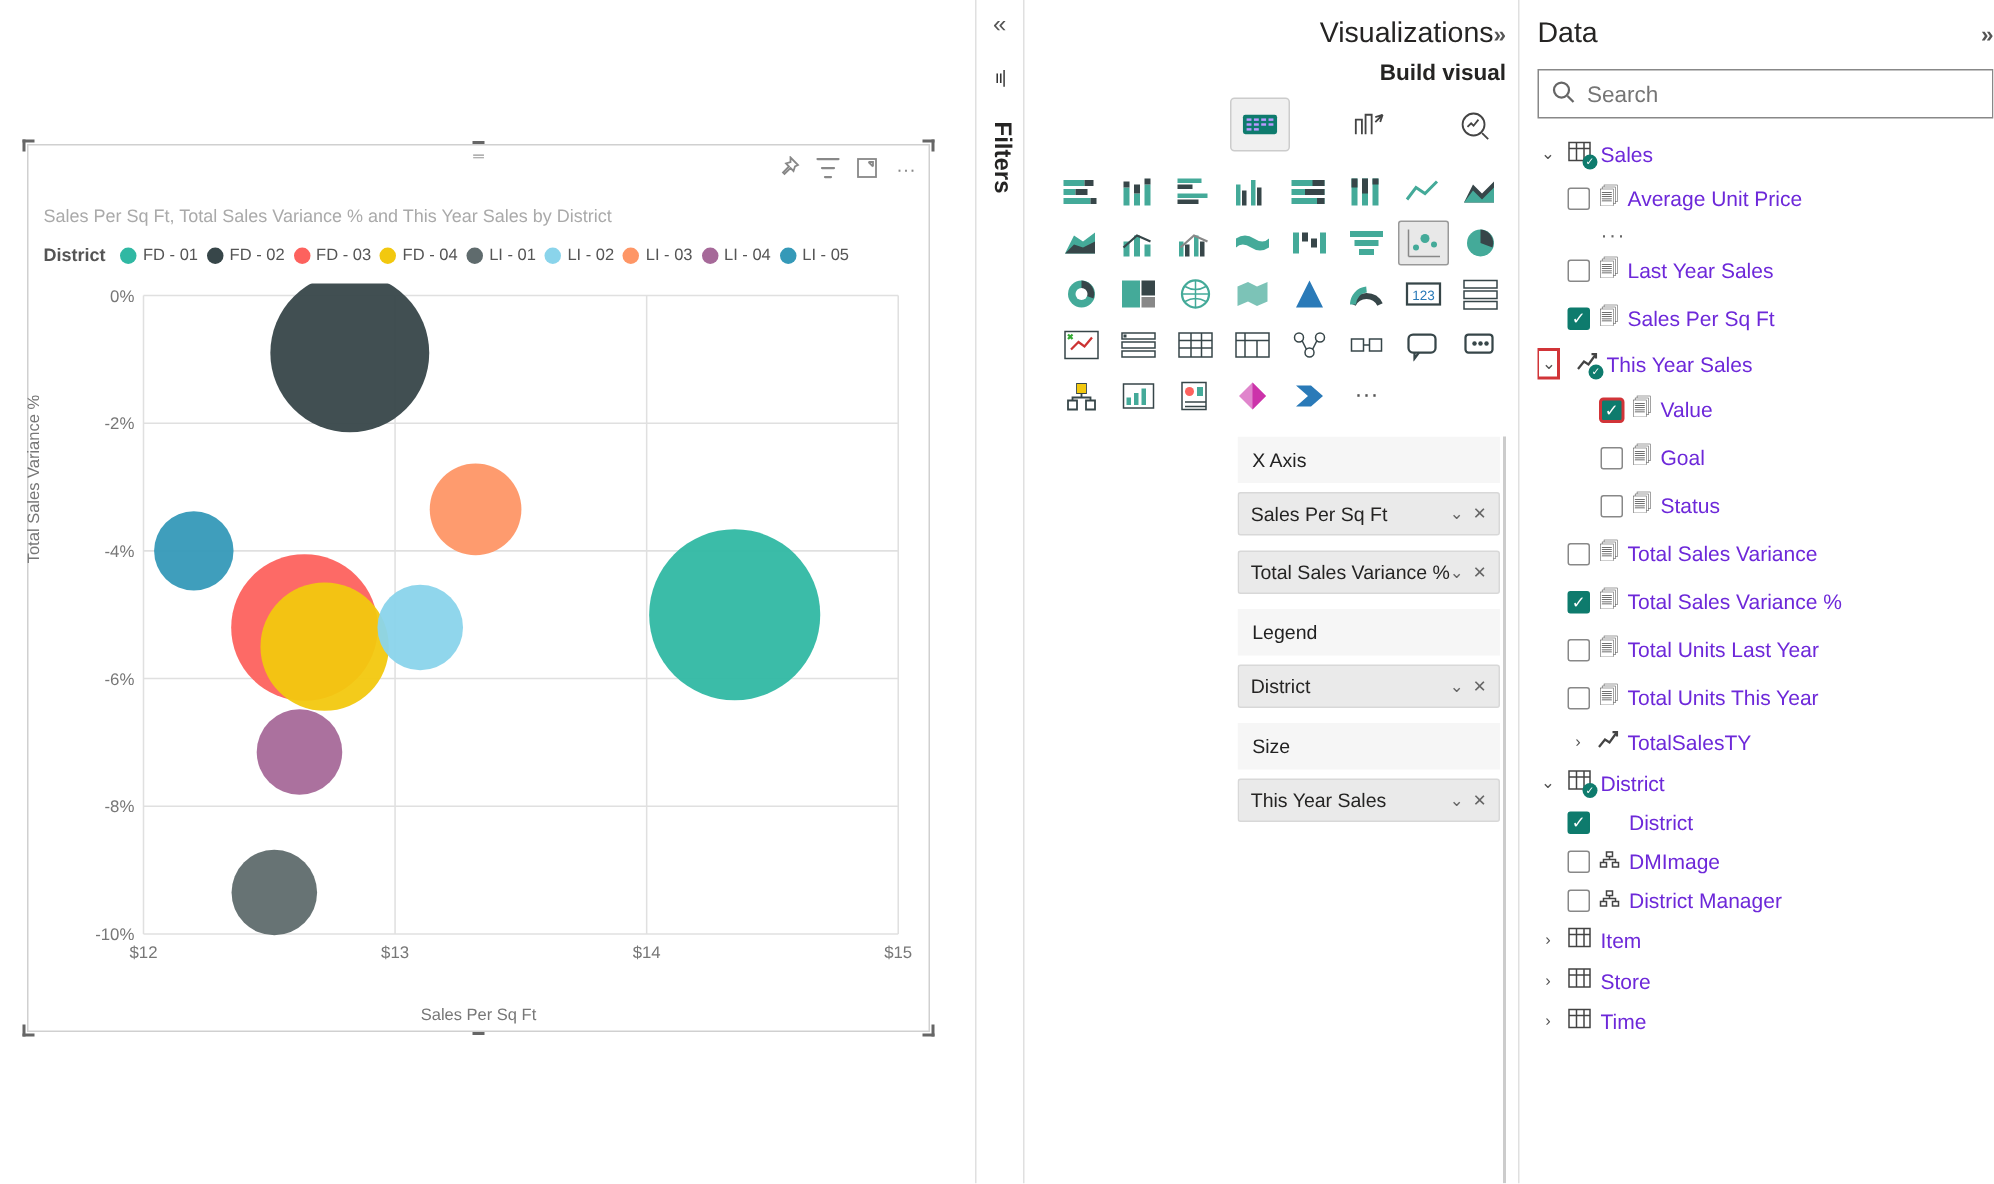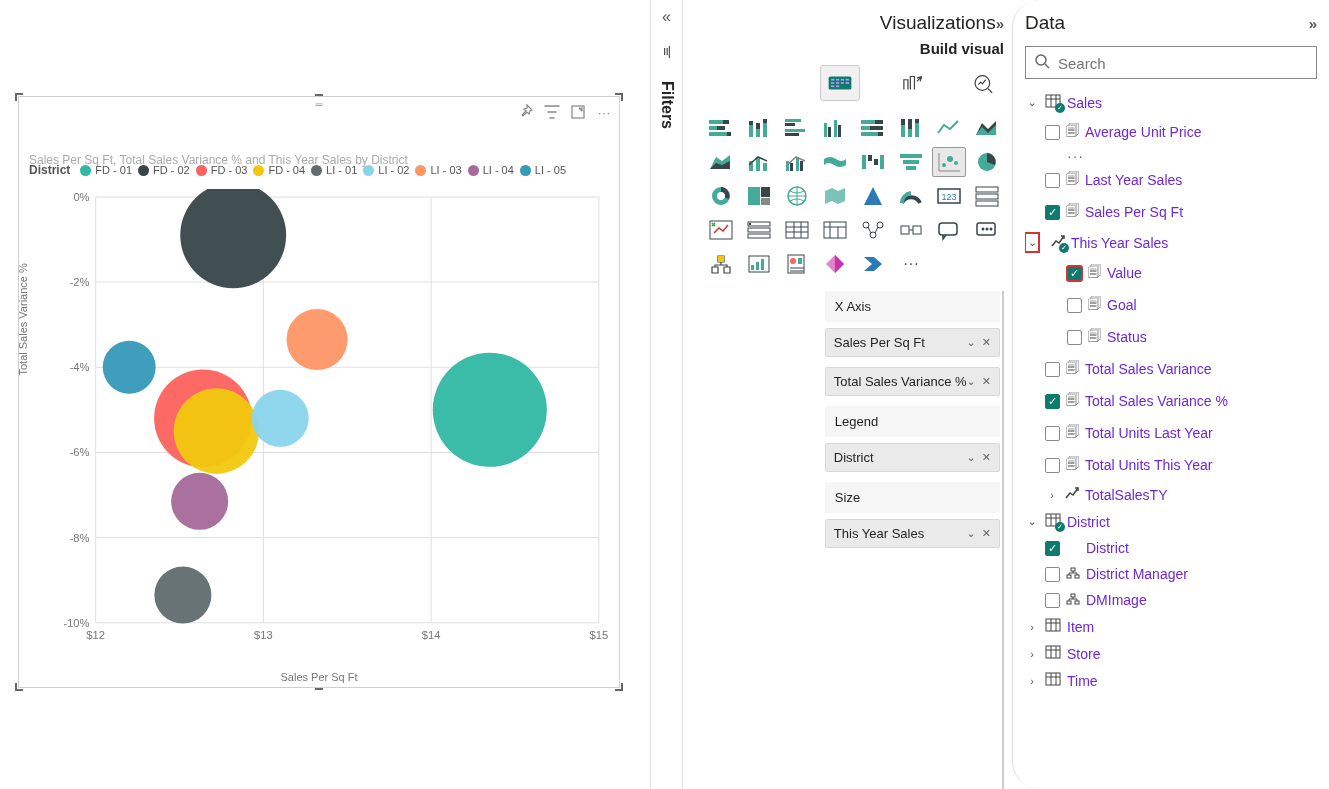--- a/index.html
+++ b/index.html
@@ -12,21 +12,21 @@
   .corner-tl { top: -4px; left: -4px; border-right: none; border-bottom: none; }
   .corner-tr { top: -4px; right: -4px; border-left: none; border-bottom: none; }
   .corner-bl { bottom: -4px; left: -4px; border-right: none; border-top: none; }
   .corner-br { bottom: -4px; right: -4px; border-left: none; border-top: none; }
   .mid-top, .mid-bottom, .mid-left, .mid-right { position: absolute; background: #666; }
   .mid-top, .mid-bottom { width: 8px; height: 2px; left: 50%; margin-left: -4px; }
   .mid-top { top: -3px; } .mid-bottom { bottom: -3px; }
   .drag-handle { position: absolute; top: 2px; left: 50%; width: 18px; height: 8px; margin-left: -9px; color: #999; font-size: 10px; text-align: center; cursor: grab; }
   .visual-header { position: absolute; top: 6px; right: 6px; display: flex; gap: 8px; }
   .visual-header-icon { width: 18px; height: 18px; color: #888; cursor: pointer; display: flex; align-items: center; justify-content: center; font-size: 13px; }
-  .chart-title { position: absolute; top: 56px; left: 10px; font-size: 12px; color: #aaa; }
+  .chart-title { position: absolute; top: 40px; left: 10px; font-size: 12px; color: #aaa; }
   .legend-row { position: absolute; top: 66px; left: 10px; right: 10px; display: flex; align-items: center; gap: 6px; font-size: 12px; }
   .legend-title { font-weight: 600; color: #555; margin-right: 4px; }
   .legend-item { display: flex; align-items: center; gap: 4px; }
   .legend-swatch { width: 11px; height: 11px; border-radius: 50%; }
   .legend-label { color: #555; font-size: 11px; }
   .plot-area { position: absolute; left: 40px; top: 92px; right: 10px; bottom: 36px; }
   .y-axis-title { position: absolute; left: 4px; top: 50%; transform: rotate(-90deg) translateX(20%); transform-origin: left center; font-size: 11px; color: #777; white-space: nowrap; }
   .x-axis-title { position: absolute; bottom: 4px; left: 50%; transform: translateX(-50%); font-size: 11px; color: #777; }
   .plot-svg { width: 100%; height: 100%; }
   .grid-line { stroke: #e0e0e0; stroke-width: 1; }
@@ -55,21 +55,21 @@
   .wells { border-right: 2px solid #ccc; padding-right: 2px; overflow-y: auto; flex: 1; }
   .well-section { margin-bottom: 10px; }
   .well-header { background: #f6f6f6; padding: 8px 10px; font-size: 13px; font-weight: 400; color: #222; }
   .well-field { background: #eaeaea; border: 1px solid #d8d8d8; border-radius: 2px; padding: 6px 8px; margin-top: 6px; display: flex; align-items: center; justify-content: space-between; font-size: 13px; }
   .well-field.empty { background: #fff; color: #555; border: 1px dashed #ddd; }
   .well-field-name { flex: 1; }
   .well-controls { display: flex; gap: 6px; color: #666; }
   .well-chevron, .well-close { cursor: pointer; font-size: 11px; }
   
   
-  .data-pane { flex: 1; border-left: 1px solid #e0e0e0; display: flex; flex-direction: column; padding: 12px 12px 0 12px; min-width: 0; border-radius: 28px; }
+  .data-pane { flex: 1; border-left: 1px solid #e0e0e0; display: flex; flex-direction: column; padding: 12px 0 0 12px; min-width: 0; }
   .search-box { border: 1px solid #888; padding: 6px 8px; display: flex; align-items: flex-end; gap: 8px; margin: 6px 0 10px 0; }
   .search-input { border: none; outline: none; font-size: 15px; flex: 1; color: #666; }
   .tree { font-size: 14px; overflow-y: auto; flex: 1; }
   .tree-node { display: flex; align-items: center; gap: 6px; padding: 5px 0; }
   .tree-indent-0 { padding-left: 0; }
   .tree-indent-1 { padding-left: 20px; }
   .tree-indent-2 { padding-left: 42px; }
   .tree-toggle { width: 14px; font-size: 11px; color: #555; cursor: pointer; text-align: center; }
   .tree-checkbox { width: 15px; height: 15px; border: 1px solid #888; border-radius: 2px; cursor: pointer; display: flex; align-items: center; justify-content: center; }
   .tree-checkbox.checked { background: #0e7b6d; border-color: #0e7b6d; color: #fff; font-size: 11px; }
@@ -682,31 +682,31 @@
       <span class="tree-label">District</span>
     </div>
     <div class="tree-node tree-indent-1">
       <span class="tree-checkbox"></span>
       <span class="tree-icon"><svg width="14" height="12" viewBox="0 0 14 12">
             <rect x="5" y="1" width="4" height="3" fill="none" stroke="#444"></rect>
             <rect x="1" y="8" width="4" height="3" fill="none" stroke="#444"></rect>
             <rect x="9" y="8" width="4" height="3" fill="none" stroke="#444"></rect>
             <path d="M7 4v2M7 6H3v2M7 6h4v2" fill="none" stroke="#444"></path>
           </svg></span>
-      <span class="tree-label">District Manager</span>
+      <span class="tree-label">DMImage</span>
     </div>
     <div class="tree-node tree-indent-1">
       <span class="tree-checkbox"></span>
       <span class="tree-icon"><svg width="14" height="12" viewBox="0 0 14 12">
             <rect x="5" y="1" width="4" height="3" fill="none" stroke="#444"></rect>
             <rect x="1" y="8" width="4" height="3" fill="none" stroke="#444"></rect>
             <rect x="9" y="8" width="4" height="3" fill="none" stroke="#444"></rect>
             <path d="M7 4v2M7 6H3v2M7 6h4v2" fill="none" stroke="#444"></path>
           </svg></span>
-      <span class="tree-label">DMImage</span>
+      <span class="tree-label">District Manager</span>
     </div>
 
     <div class="tree-node tree-indent-0">
       <span class="tree-toggle">›</span>
       <span class="tree-icon"><svg width="16" height="14" viewBox="0 0 16 14">
             <rect x="1" y="1" width="14" height="12" fill="none" stroke="#444"></rect>
             <line x1="1" y1="5" x2="15" y2="5" stroke="#444"></line>
             <line x1="6" y1="1" x2="6" y2="13" stroke="#444"></line>
             <line x1="11" y1="1" x2="11" y2="13" stroke="#444"></line>
           </svg></span>

